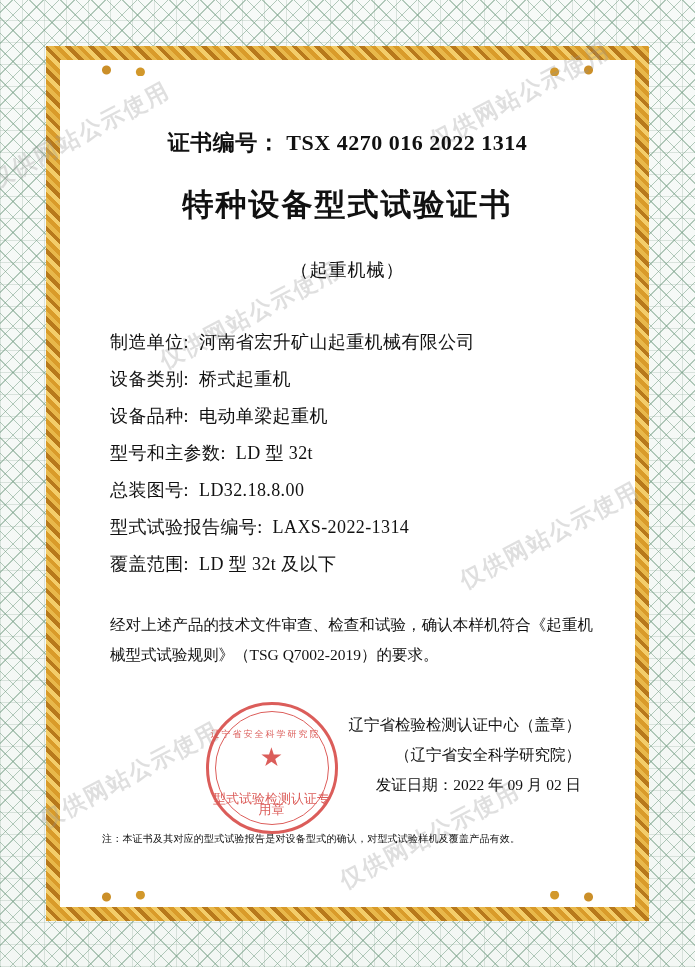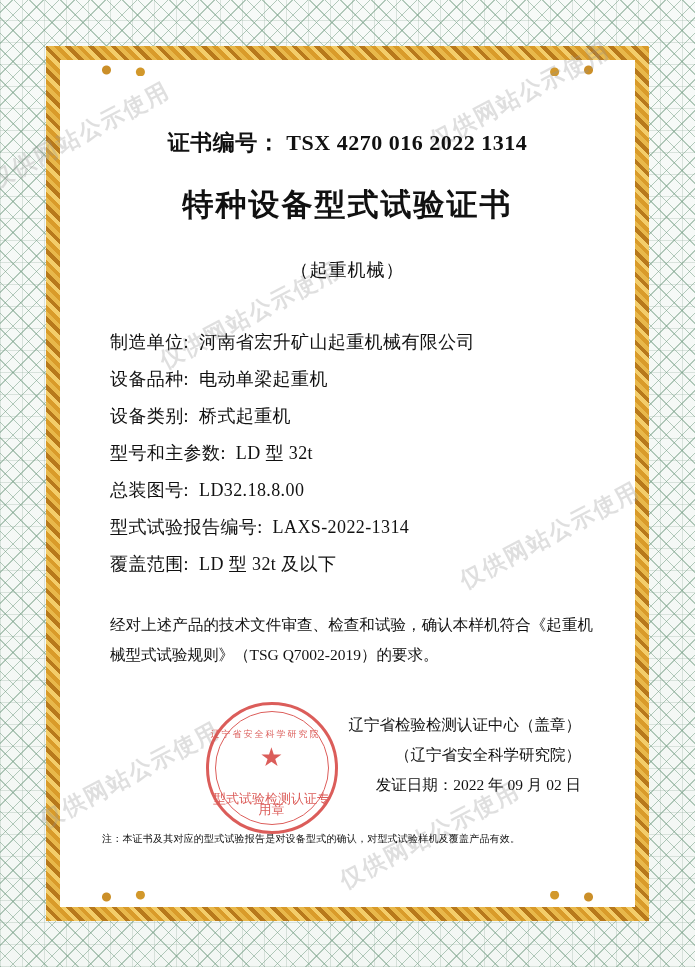--- a/index.html
+++ b/index.html
@@ -240,26 +240,26 @@
     <div class="title">特种设备型式试验证书</div>
 
     <div class="subtitle">（起重机械）</div>
 
     <div class="fields">
       <div class="field-row">
         <span class="field-label">制造单位:</span>
         <span class="field-value">河南省宏升矿山起重机械有限公司</span>
       </div>
       <div class="field-row">
+        <span class="field-label">设备类别:</span>
+        <span class="field-value">桥式起重机</span>
+      </div>
+      <div class="field-row">
         <span class="field-label">设备品种:</span>
         <span class="field-value">电动单梁起重机</span>
-      </div>
-      <div class="field-row">
-        <span class="field-label">设备类别:</span>
-        <span class="field-value">桥式起重机</span>
       </div>
       <div class="field-row">
         <span class="field-label">型号和主参数:</span>
         <span class="field-value">LD 型 32t</span>
       </div>
       <div class="field-row">
         <span class="field-label">总装图号:</span>
         <span class="field-value">LD32.18.8.00</span>
       </div>
       <div class="field-row">

